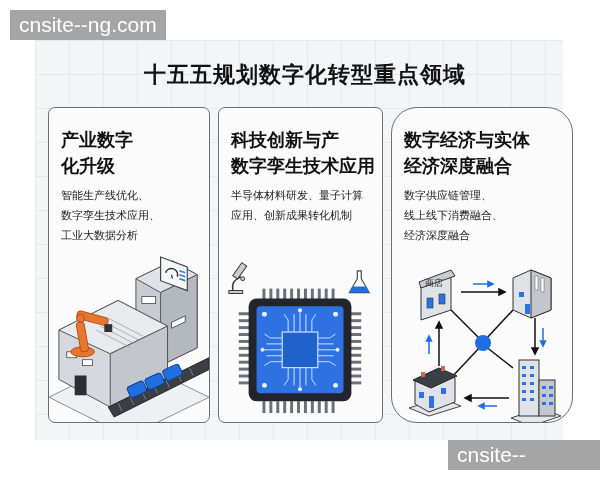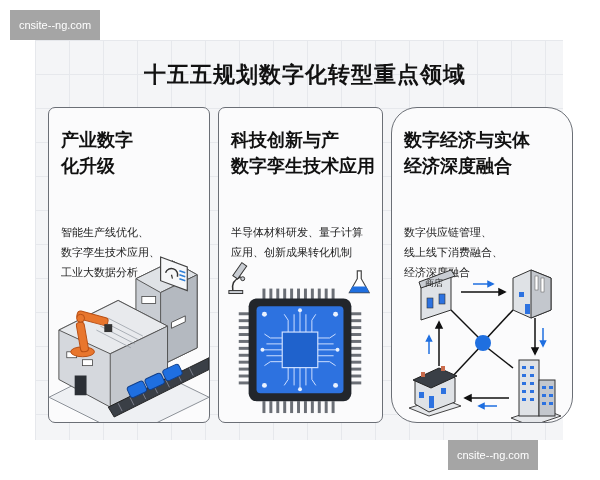--- a/index.html
+++ b/index.html
@@ -27,29 +27,29 @@
   .card.c2 { left: 183px; width: 165px; }
   .card.c3 { left: 356px; width: 182px; border-radius: 26px; }
 
   .card-heading {
     position: absolute; left: 12px; top: 12px; right: 8px;
     font-size: 18px; font-weight: bold; color: #111; line-height: 26px; margin-top: 7px;
   }
   .card-heading span { display: block; white-space: nowrap; }
   .card-desc {
     position: absolute; left: 12px; top: 78px; right: 6px;
-    font-size: 11px; color: #222; line-height: 20px; margin-top: 37px;
+    font-size: 11px; color: #222; line-height: 20px;
   }
   .card-desc span { display: block; white-space: nowrap; }
 
   .illus { position: absolute; left: 0; top: 140px; width: 100%; height: 176px; }
 
   .wm {
     position: absolute; background: #a5a5a5; color: #fff;
-    font-family: "Liberation Sans", sans-serif; font-size: 11px;
+    font-family: "Liberation Sans", sans-serif; font-size: 21px;
     padding: 0 9px; line-height: 30px; height: 30px;
   }
   .wm.top { left: 10px; top: 10px; }
   .wm.bottom { left: 448px; top: 440px; }
 </style>
 </head>
 <body>
 
 <div class="wm top">cnsite--ng.com</div>
 

